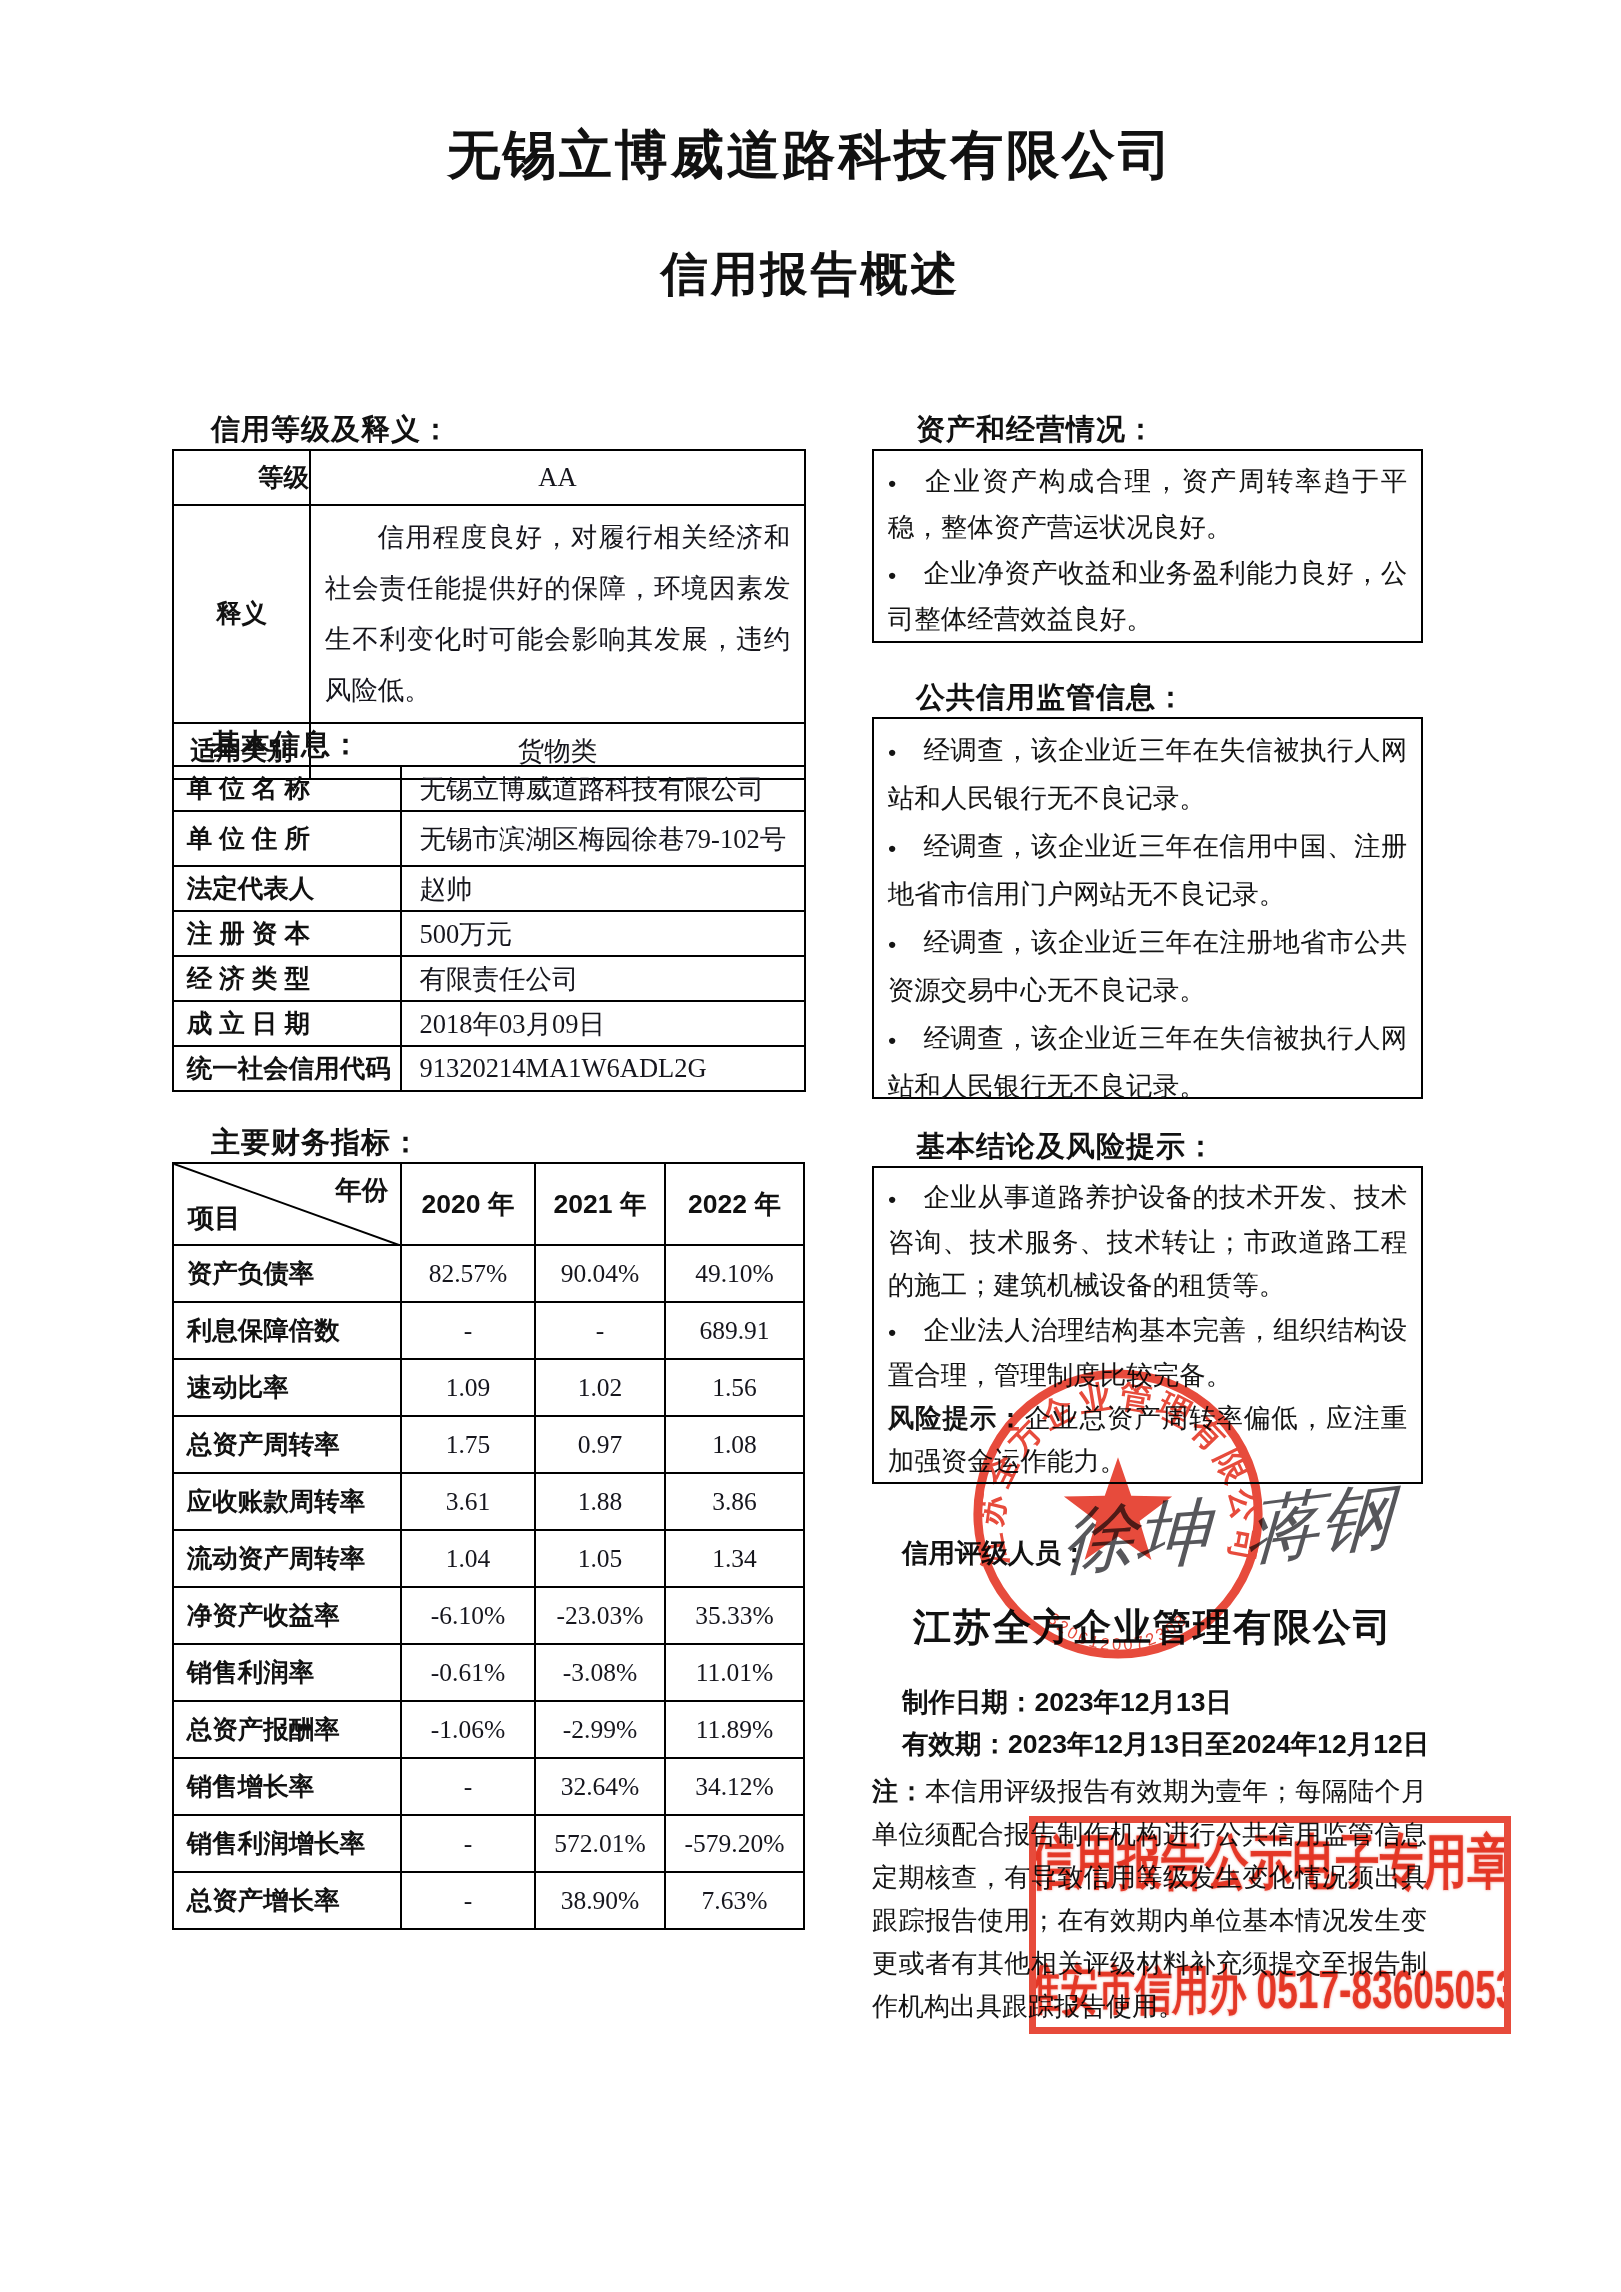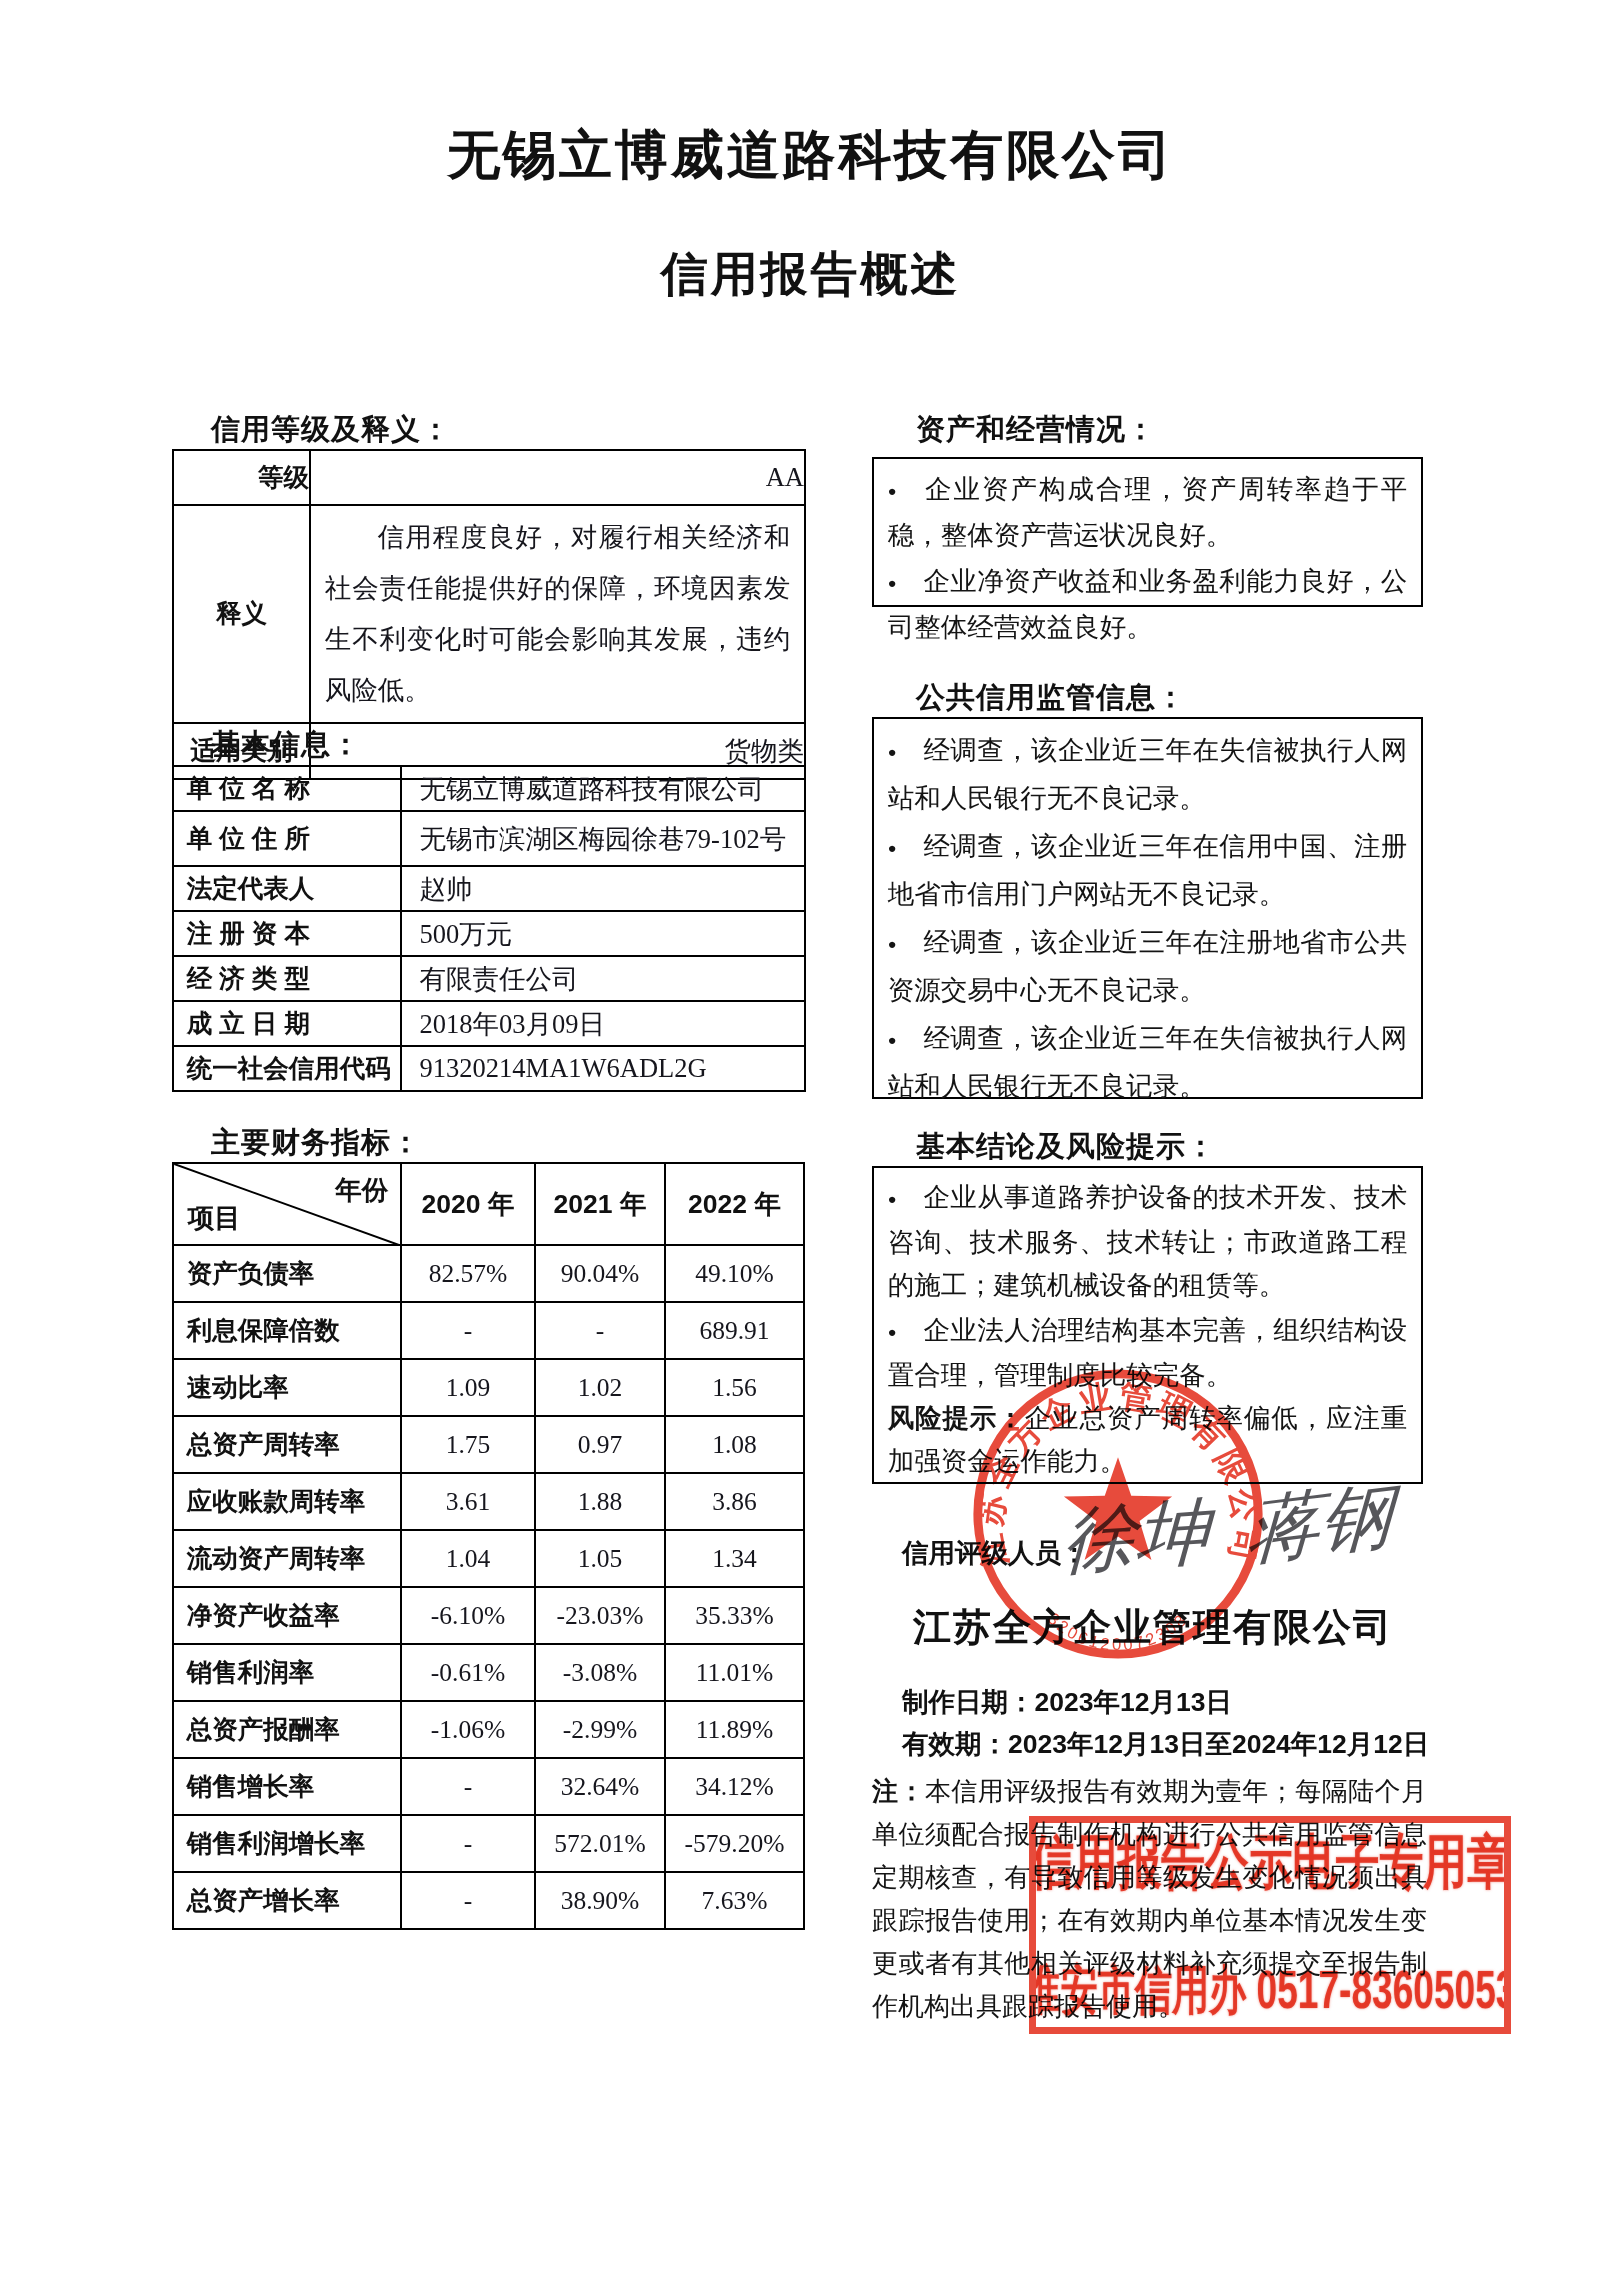--- a/index.html
+++ b/index.html
@@ -17,21 +17,21 @@
     font-family:"Liberation Serif","DejaVu Serif",serif;
     font-weight:bold;font-size:47px;letter-spacing:2.9px;}
   
   .sec-h{font-weight:bold;font-size:29px;letter-spacing:1px;white-space:nowrap;}
   
   table.t{position:absolute;border-collapse:collapse;table-layout:fixed;background:transparent;}
   table.t td{border:2px solid #000;padding:0;vertical-align:middle;}
   .lbl{font-weight:bold;font-size:25.5px;padding-left:12.7px !important;white-space:nowrap;}
   .val{font-family:"Liberation Serif","DejaVu Serif",serif;font-size:26.5px;color:#16161d;}
   .val-pad{padding-left:17.6px !important;}
-  .val-center{text-align:right;font-family:Liberation Serif, serif;}
+  .val-center{text-align:center;font-family:Liberation Serif, serif;}
   .val-just{text-align:justify;padding:5.9px 13.7px !important;line-height:51px;}
   .val-just .inner{display:block;text-indent:2em;text-align:justify;}
   
   .fin-num{font-family:"Liberation Serif","DejaVu Serif",serif;font-size:25.5px;color:#16161d;text-align:center;}
   .corner{position:relative;}
   .corner svg{position:absolute;top:0;left:0;}
   .corner .c-top{position:absolute;top:7.8px;right:11.8px;font-weight:bold;font-size:26.5px;}
   .corner .c-bottom{position:absolute;bottom:7.8px;left:13.7px;font-weight:bold;font-size:26.5px;}
   .year-h{font-weight:bold;font-size:26.5px;text-align:center;}
   
@@ -223,21 +223,21 @@
   <tr style="height:57px">
     <td class="lbl">总资产增长率</td>
     <td class="fin-num">-</td>
     <td class="fin-num">38.90%</td>
     <td class="fin-num">7.63%</td>
   </tr>
 </tbody>
   </table>
 
 <div class="abs sec-h" style="top:410px;left:916px;">资产和经营情况：</div>
-<div class="box" style="top:449px;left:872px;width:551px;height:150px;line-height:44px;margin-top:8px;">
+<div class="box" style="top:449px;left:872px;width:551px;height:194px;line-height:44px;">
   <p><span class="bullet"></span><span>企业资产构成合理，资产周转率趋于平稳，整体资产营运状况良好。</span></p>
   <p><span class="bullet"></span><span>企业净资产收益和业务盈利能力良好，公司整体经营效益良好。</span></p>
 </div>
 
 <div class="abs sec-h" style="top:678px;left:916px;">公共信用监管信息：</div>
 <div class="box" style="top:717px;left:872px;width:551px;height:382px;line-height:46px;">
   <p><span class="bullet"></span><span>经调查，该企业近三年在失信被执行人网站和人民银行无不良记录。</span></p>
   <p><span class="bullet"></span><span>经调查，该企业近三年在信用中国、注册地省市信用门户网站无不良记录。</span></p>
   <p><span class="bullet"></span><span>经调查，该企业近三年在注册地省市公共资源交易中心无不良记录。</span></p>
   <p><span class="bullet"></span><span>经调查，该企业近三年在失信被执行人网站和人民银行无不良记录。</span></p>

